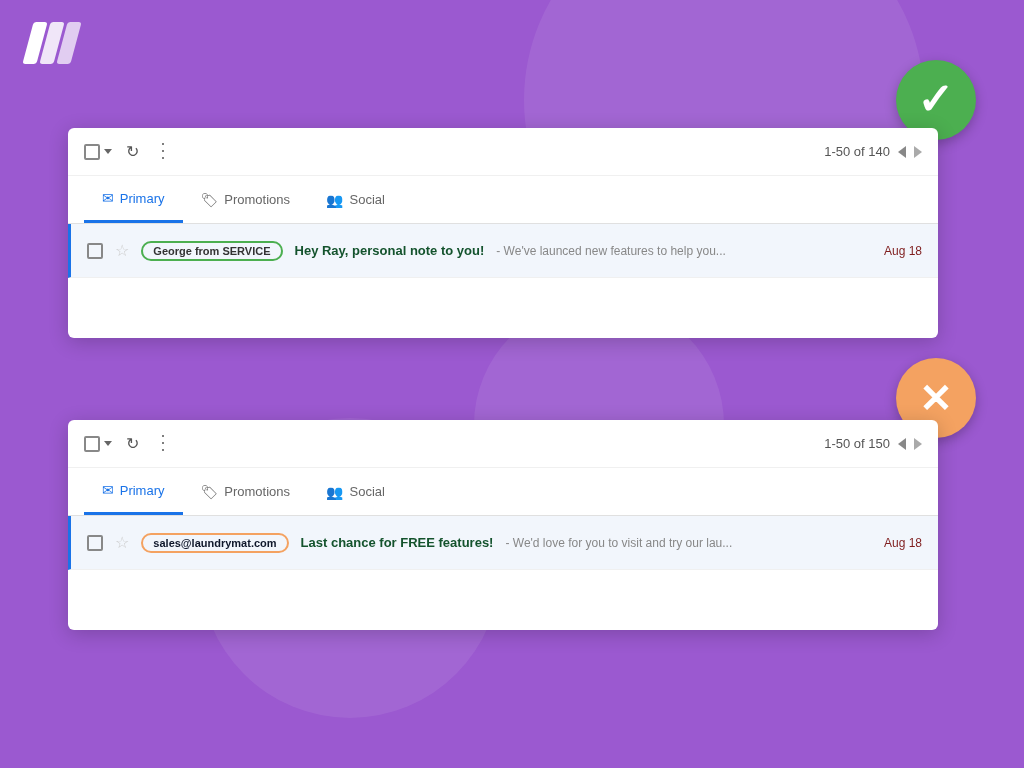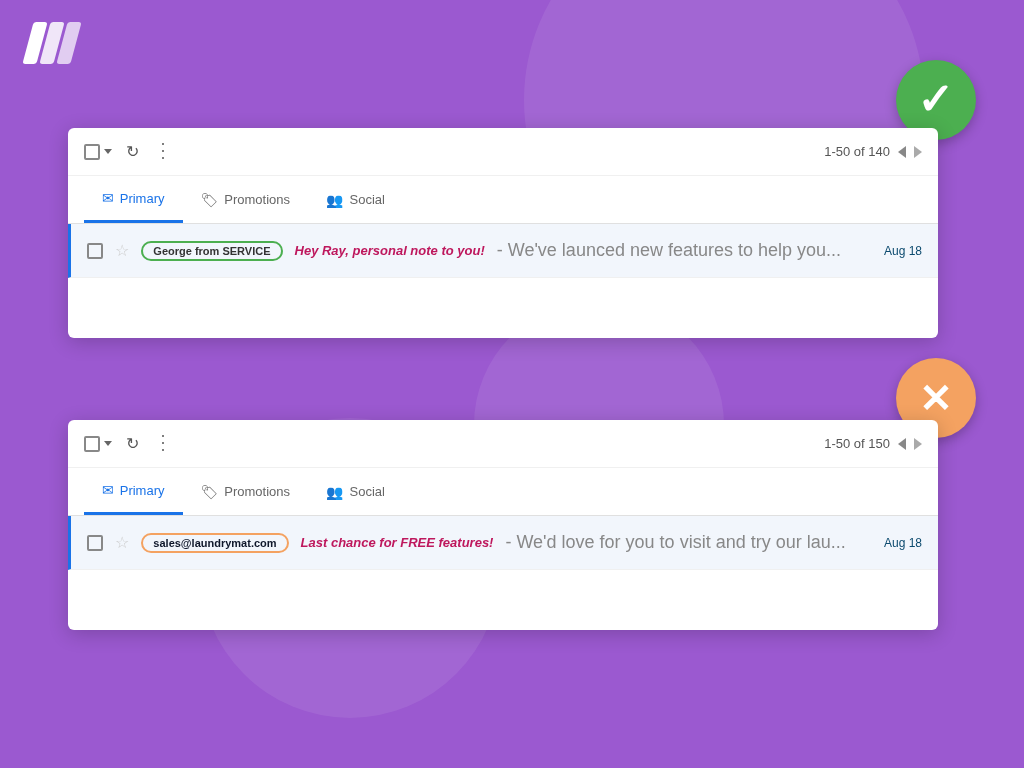--- a/index.html
+++ b/index.html
@@ -215,38 +215,37 @@
 
     .sender-name.outlined-orange {
       border: 2px solid #f4a261;
       border-radius: 20px;
       padding: 2px 10px;
       color: #0f172a;
     }
 
     .email-subject {
       font-size: 13px;
-      color: #be185d;
+      color: #14532d;
       font-weight: bold;
       flex-shrink: 0;
-      font-style: italic;
     }
 
     .email-preview {
-      font-size: 18px;
+      font-size: 12px;
       color: #888;
       overflow: hidden;
       text-overflow: ellipsis;
       white-space: nowrap;
       flex: 1;
     }
 
     .email-date {
       font-size: 12px;
-      color: #0c4a6e;
+      color: #7f1d1d;
       flex-shrink: 0;
       margin-left: auto;
     }
 
     
     .checkmark-badge {
       position: absolute;
       top: 60px;
       right: 48px;
       width: 80px;

